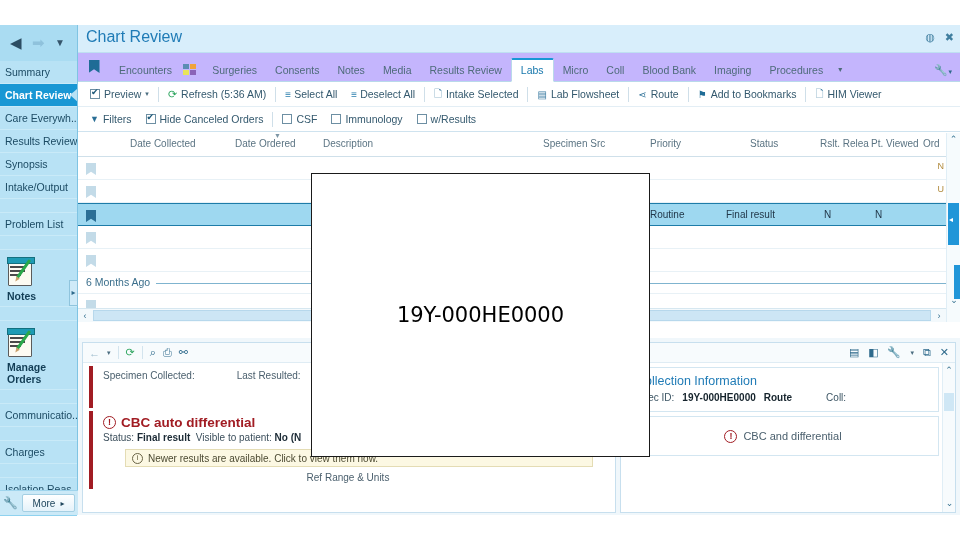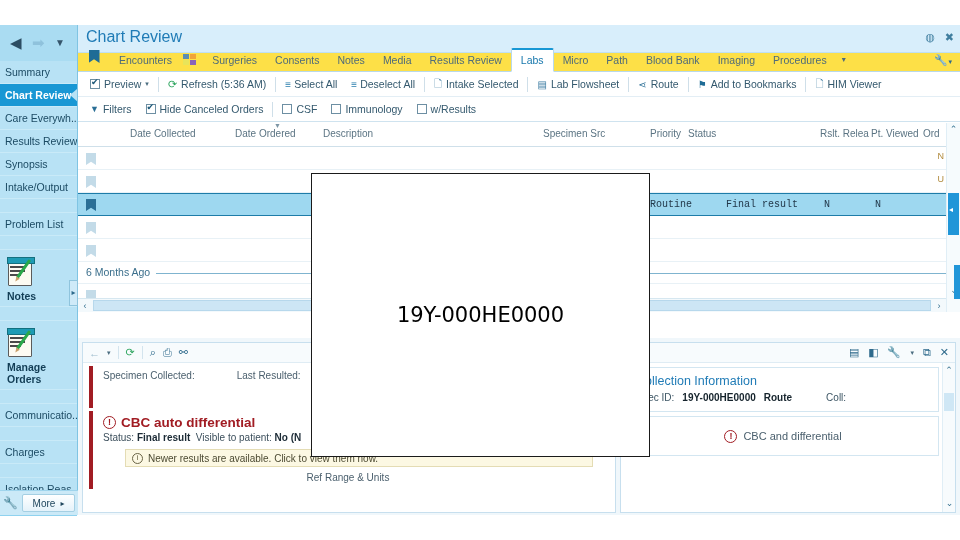--- a/index.html
+++ b/index.html
@@ -163,22 +163,22 @@
     font-family: "Liberation Sans", sans-serif;
   }
   .titlebar .tb-icons {
     position: absolute; right: 6px; top: 6px;
     display: flex; gap: 10px; align-items: center;
   }
   .tb-icons .ic { font-size: 11px; color: #3f7e9f; }
 
   
   .tabrow {
-    position: relative; height: 19px;
-    background: #fde047;
+    position: relative; height: 29px;
+    background: #c4b5fd;
     border-bottom: 1px solid #b9d9ea;
     display: flex; align-items: flex-end;
   }
   .tabrow .bm {
     width: 32px; text-align: center; padding-bottom: 4px;
   }
   .bmk {
     display: inline-block; width: 11px; height: 13px;
     background: #1f6c96;
     clip-path: polygon(0 0, 100% 0, 100% 100%, 50% 72%, 0 100%);
@@ -279,21 +279,20 @@
   }
   .flagico {
     display: inline-block; width: 10px; height: 12px;
     background: #c3dbe8;
     clip-path: polygon(0 0, 100% 0, 100% 100%, 50% 72%, 0 100%);
   }
   .trow.sel {
     background: #9ed8f0;
     border-top: 1px solid #1d7ca8;
     border-bottom: 1px solid #1d7ca8;
-    font-family: Liberation Mono, monospace;
   }
   .trow.sel .flagico { background: #2b6f96; }
   .cell {
     position: absolute; top: 5px;
     font-size: 10px; color: #22384a; white-space: nowrap;
   }
   .grouprow {
     position: relative; height: 22px;
     border-bottom: 1px solid #e8f1f6;
   }
@@ -581,21 +580,21 @@
           <i></i>
           <i></i>
         </div>
       <div class="tab"><span>Surgeries</span></div>
       <div class="tab"><span>Consents</span></div>
       <div class="tab"><span>Notes</span></div>
       <div class="tab"><span>Media</span></div>
       <div class="tab"><span>Results Review</span></div>
       <div class="tab active"><span>Labs</span></div>
       <div class="tab"><span>Micro</span></div>
-      <div class="tab"><span>Path</span></div>
+      <div class="tab"><span>Coll</span></div>
       <div class="tab"><span>Blood Bank</span></div>
       <div class="tab"><span>Imaging</span></div>
       <div class="tab"><span>Procedures</span></div>
       <div class="tab caret"><span>▾</span></div>
       <div class="wrench-r">🔧<span style="font-size:7px">▾</span></div>
     </div>
 
     <div class="toolbar">
       <div class="tbtn">
         <span class="cbx checked"></span>
@@ -669,21 +668,21 @@
 
     <div class="tablewrap">
 
       <div class="thead">
         <div class="sortmark">▼</div>
         <div class="th" style="left:52px">Date Collected</div>
         <div class="th" style="left:157px">Date Ordered</div>
         <div class="th" style="left:245px">Description</div>
         <div class="th" style="left:465px">Specimen Src</div>
         <div class="th" style="left:572px">Priority</div>
-        <div class="th" style="left:610px">Status</div>
+        <div class="th" style="left:672px">Status</div>
         <div class="th" style="left:742px">Rslt. Relea</div>
         <div class="th" style="left:793px">Pt. Viewed</div>
         <div class="th" style="left:845px">Ord</div>
       </div>
 
       <div class="trow">
         <div class="flagcell"><span class="flagico"></span></div>
         <div class="col-hint" style="top:4px">N</div>
       </div>
       <div class="trow">

